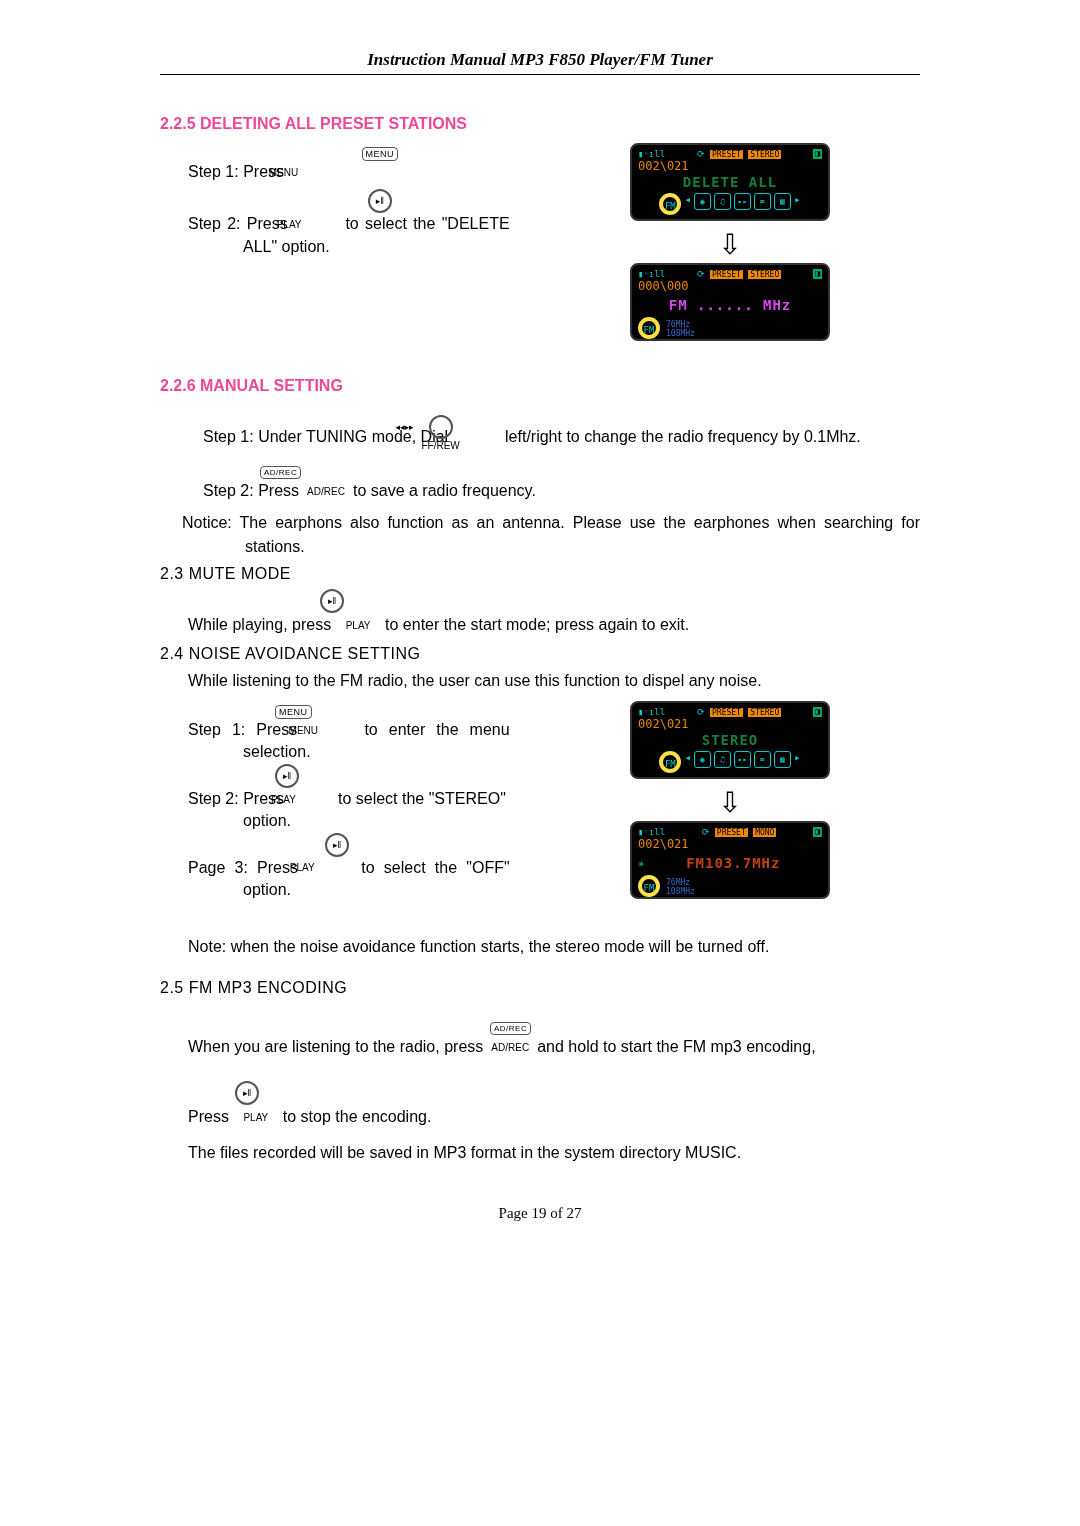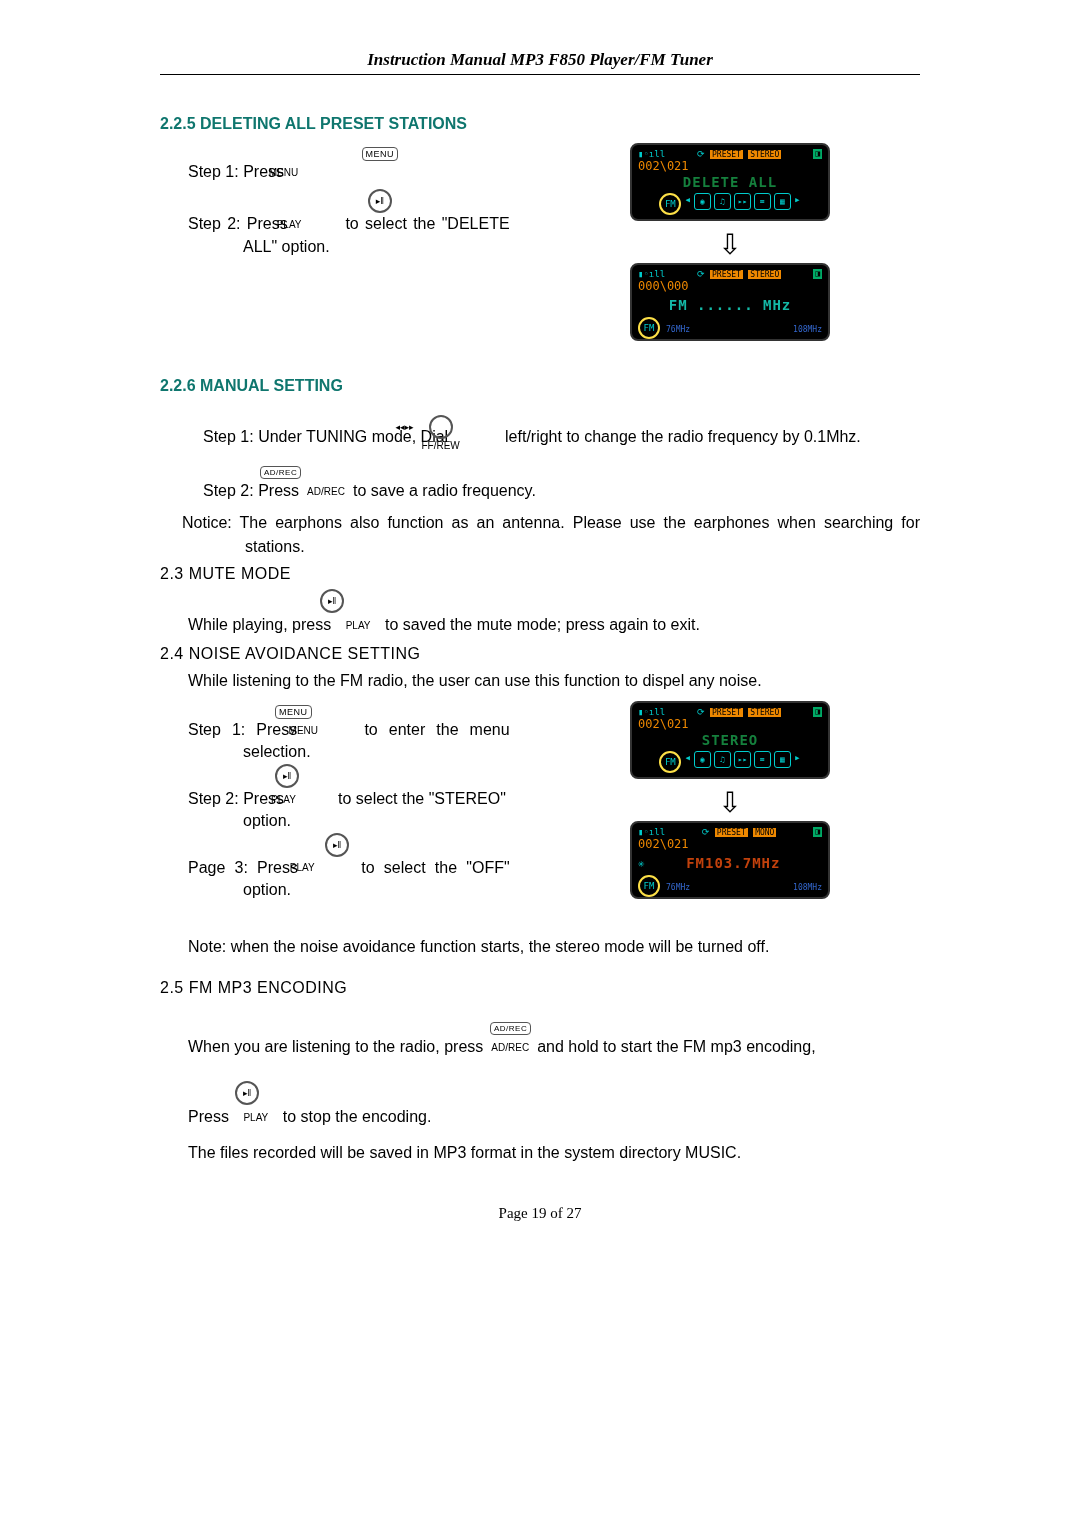--- a/index.html
+++ b/index.html
@@ -16,21 +16,21 @@
       text-align: center;
       font-weight: bold;
       font-style: italic;
       font-size: 17px;
       border-bottom: 1.5px solid #000;
       padding-bottom: 4px;
       margin-bottom: 40px;
       font-family: "Times New Roman", serif;
     }
     .section-heading {
-      color: #0f766e;
+      color: #ec4899;
       font-weight: bold;
       font-size: 16px;
       margin-bottom: 10px;
     }
     .content-row {
       overflow: hidden;
       margin-bottom: 30px;
     }
     .content-left {
       float: left;
@@ -144,52 +144,53 @@
       margin-top: 1px;
     }
     .screen .freq-text {
       text-align: center;
       font-size: 14px;
       color: #0ef;
       font-weight: bold;
       letter-spacing: 1px;
       margin: 4px 0;
     }
-    .screen .white-text { color:#14b8a6; }
+    .screen .white-text { color:#d946ef; }
     .screen .icons-row {
       display: flex;
       justify-content: center;
       gap: 3px;
       margin-top: 3px;
     }
     .screen .mini-icon {
       width: 17px;
       height: 17px;
       border: 1px solid #0cc;
       border-radius: 3px;
       font-size: 8px;
       text-align: center;
       line-height: 15px;
     }
     .screen .fm-circle {
       width: 22px;
       height: 22px;
-      border: 2px solid #fde047;
+      border: 4px solid #fde047;
       border-radius: 50%;
       font-size: 9px;
       line-height: 18px;
       text-align: center;
       display: inline-block;
     }
     .screen .range {
       display: flex;
       justify-content: space-between;
       font-size: 8px;
       color: #36c;
       margin-top: 2px;
+      flex-direction: column;
     }
     .arrow-down {
       font-size: 28px;
       line-height: 1;
       margin: 4px 0;
     }
     .footer {
       text-align: center;
       font-family: "Times New Roman", serif;
       font-size: 15px;
@@ -288,21 +289,21 @@
 </div>
 <div class="notice-indent">Notice: The earphons also function as an antenna. Please use the earphones when searching for stations.</div>
 
 <div class="sub-heading">2.3 MUTE MODE</div>
 <div style="margin-left:160px;">
   <span class="btn-circle">▸‖</span>
 </div>
 <div class="body-text">
   <span>While playing, press</span>
   <span class="button-icon"><span class="btn-label">PLAY</span></span>
-  <span>to saved the mute mode; press again to exit.</span>
+  <span>to enter the start mode; press again to exit.</span>
 </div>
 
 <div class="sub-heading">2.4 NOISE AVOIDANCE SETTING</div>
 <div class="body-text">While listening to the FM radio, the user can use this function to dispel any noise.</div>
 <div class="content-row">
   <div class="content-left">
     <div style="margin-left:115px;"><span class="btn-box">MENU</span></div>
     <div class="step-indent">
       <span>Step 1: Press</span>
       <span class="button-icon"><span class="btn-label">MENU</span></span>

